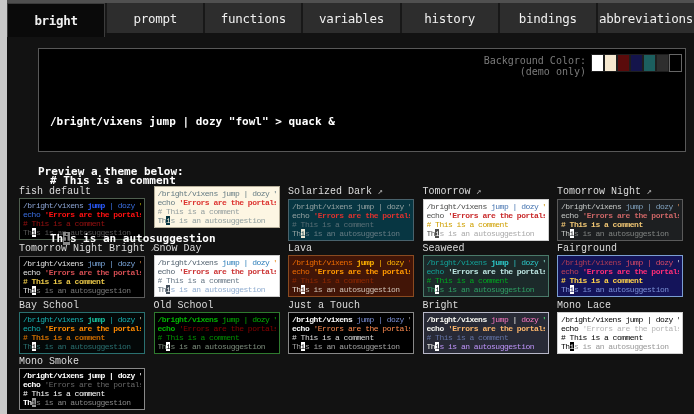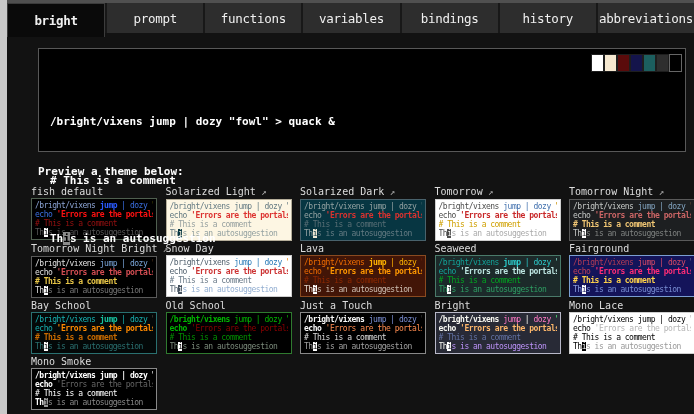--- a/index.html
+++ b/index.html
@@ -19,47 +19,51 @@
   .bgl{color:#7a7a7a;font-size:10px;line-height:11px;text-align:right;margin-right:5px;margin-top:1px;}
   .swatches{display:flex;}
   .swatch{width:13px;height:18px;border:1px solid #1e1e1e;box-sizing:border-box;cursor:pointer;}
   .swatch.selected{border-color:#666;}
   .termlines{position:absolute;left:11px;top:24px;color:#fff;font-weight:bold;font-size:11px;
        line-height:19.5px;white-space:pre;}
   .main-cursor{background:#8a8a8a;color:#000;}
   .customize{position:absolute;right:5px;bottom:5px;background:#1b1b1b;color:#575757;
        border:1px solid #333;border-radius:3px;font-family:inherit;font-size:11px;padding:3px 9px;cursor:pointer;}
   .heading{margin:13px 0 0 31px;font-size:11px;color:#fff;font-weight:bold;}
-  .theme-grid{margin:8px 0 0 24px;display:grid;grid-template-columns:repeat(5,134.5px);row-gap:2px;}
+  .theme-grid{margin:8px 0 0 12px;display:grid;grid-template-columns:repeat(5,134.5px);row-gap:2px;font-family:Liberation Mono, monospace;}
   .theme-title{font-size:10px;line-height:11px;color:#ddd;margin-bottom:1px;white-space:nowrap;cursor:pointer;}
   .ext{font-size:9px;color:#bbb;}
   .theme-box{box-sizing:border-box;width:126px;height:42px;border:1px solid #555;
        padding:2px 3px;overflow:hidden;cursor:pointer;}
   .pline{font-size:8px;line-height:9px;height:9px;white-space:pre;overflow:hidden;letter-spacing:-0.5px;}
 </style>
 </head>
 <body>
 
 <div class="left-strip"></div>
 <div class="page">
   <div class="topline"></div>
 
   <nav class="tabbar">
     <div class="tab active">bright</div>
     <div class="tab">prompt</div>
     <div class="tab">functions</div>
     <div class="tab">variables</div>
+    <div class="tab">history</div>
     <div class="tab">bindings</div>
-    <div class="tab">history</div>
     <div class="tab">abbreviations</div>
   </nav>
 
   <main>
     <section class="main-box">
       <div class="bgpicker">
+        <div class="bgl">
+          <div>Background Color:</div>
+          <div>(demo only)</div>
+        </div>
         <div class="swatches">
             <div class="swatch" style="background: rgb(255, 255, 255);"></div>
             <div class="swatch" style="background: rgb(245, 232, 208);"></div>
             <div class="swatch" style="background: rgb(90, 11, 11);"></div>
             <div class="swatch" style="background: rgb(20, 20, 75);"></div>
             <div class="swatch" style="background: rgb(28, 95, 95);"></div>
             <div class="swatch" style="background: rgb(46, 46, 46);"></div>
             <div class="swatch selected" style="background: rgb(0, 0, 0);"></div>
           </div>
       </div>
@@ -78,21 +82,20 @@
         <div class="theme">
           <div class="theme-title">fish default</div>
           <div class="theme-box" style="background: rgb(0, 0, 0); border-color: rgb(79, 95, 79);">
             <div class="pline"><span style="color: rgb(139, 163, 212);">/bright/vixens </span><span style="color: rgb(42, 91, 255); font-weight: bold;">jump</span><span style="color: rgb(58, 110, 224);"> | </span><span style="color: rgb(58, 110, 224);">dozy</span><span style="color: rgb(184, 180, 0);"> "fowl" &gt; quack &amp;</span></div>
             <div class="pline"><span style="color: rgb(58, 110, 224);">echo </span><span style="color: rgb(255, 17, 17); font-weight: bold;">'Errors are the portals to discovery</span></div>
             <div class="pline"><span style="color: rgb(153, 17, 17);"># This is a comment</span></div>
             <div class="pline"><span style="color: rgb(85, 85, 85);">Th</span><span style="background: rgb(255, 255, 255); color: rgb(0, 0, 0);">i</span><span style="color: rgb(85, 85, 85);">s is an autosuggestion</span></div>
           </div>
         </div>
         <div class="theme">
-          <div class="theme-title">Solarized Light<span class="ext"> ↗</span></div>
           <div class="theme-box" style="background: rgb(253, 246, 227); border-color: rgb(181, 174, 154);">
             <div class="pline"><span style="color: rgb(101, 123, 131);">/bright/vixens </span><span style="color: rgb(101, 123, 131);">jump</span><span style="color: rgb(101, 123, 131);"> | </span><span style="color: rgb(101, 123, 131);">dozy</span><span style="color: rgb(101, 123, 131);"> "fowl" &gt; quack &amp;</span></div>
             <div class="pline"><span style="color: rgb(101, 123, 131);">echo </span><span style="color: rgb(220, 50, 47); font-weight: bold;">'Errors are the portals to discovery</span></div>
             <div class="pline"><span style="color: rgb(150, 160, 160);"># This is a comment</span></div>
             <div class="pline"><span style="color: rgb(101, 123, 131);">Th</span><span style="background: rgb(7, 54, 66); color: rgb(253, 246, 227);">i</span><span style="color: rgb(147, 161, 161);">s is an autosuggestion</span></div>
           </div>
         </div>
         <div class="theme">
           <div class="theme-title">Solarized Dark<span class="ext"> ↗</span></div>
           <div class="theme-box" style="background: rgb(7, 54, 66); border-color: rgb(73, 98, 108);">

